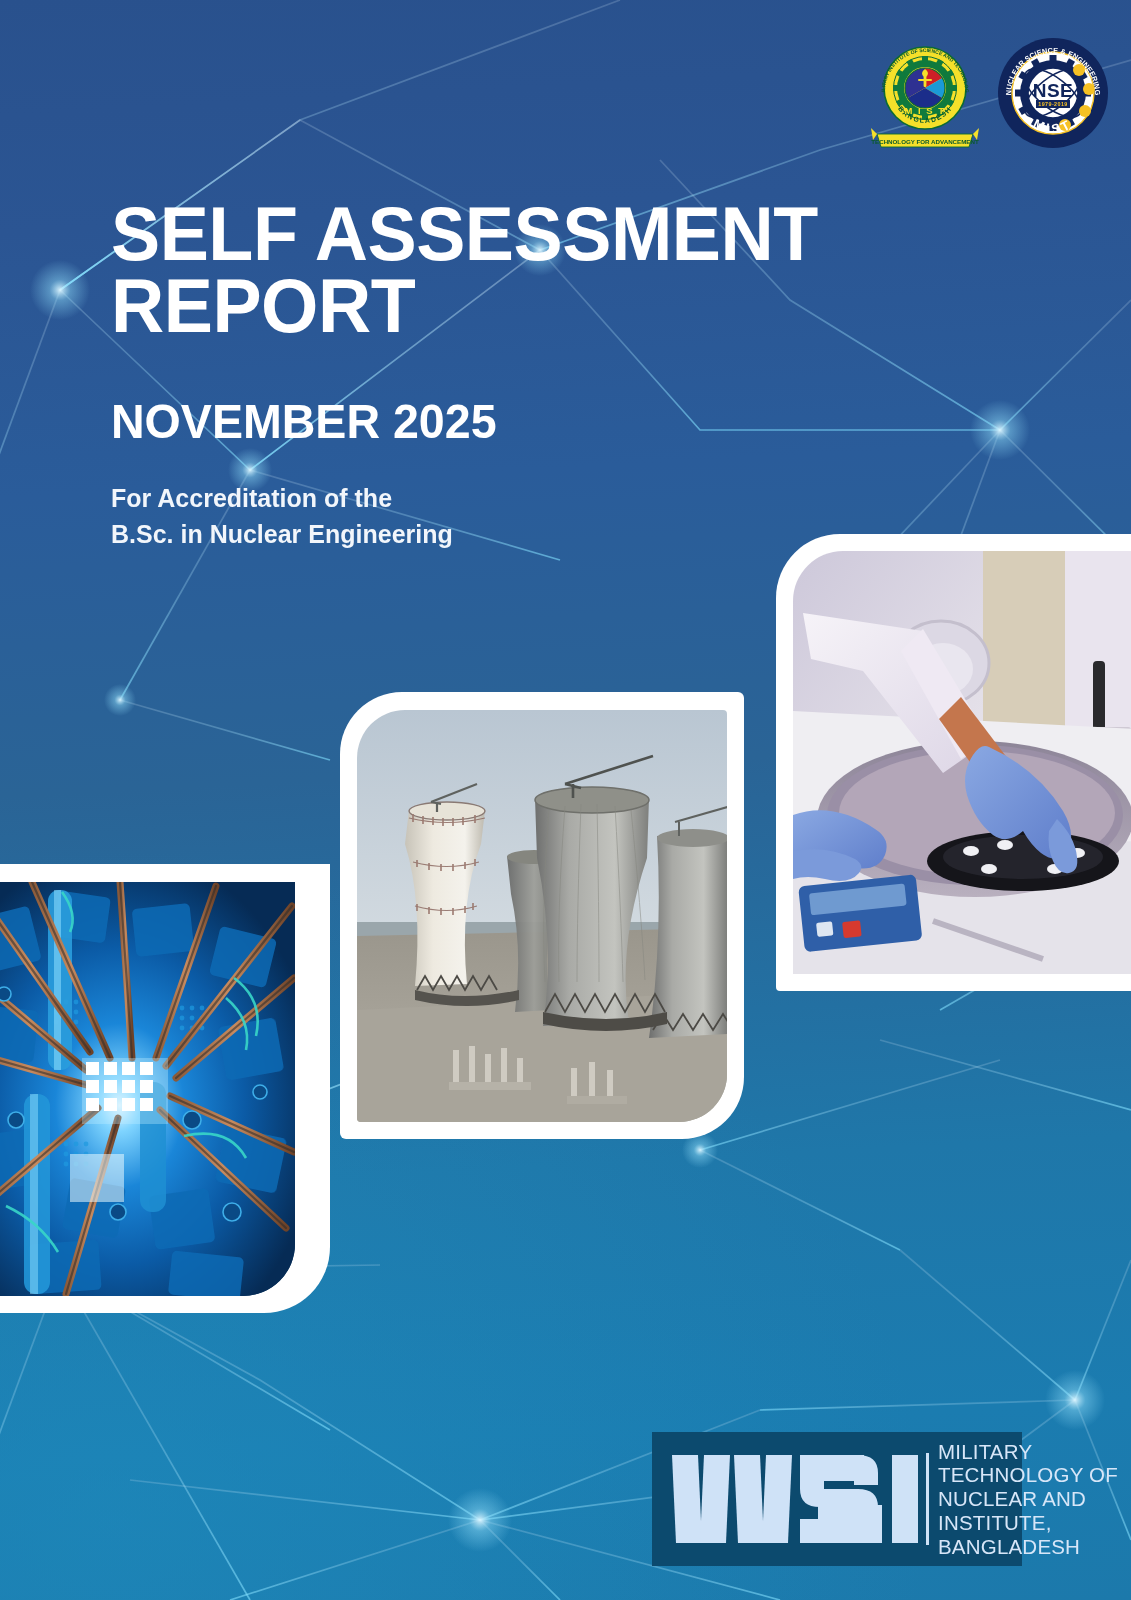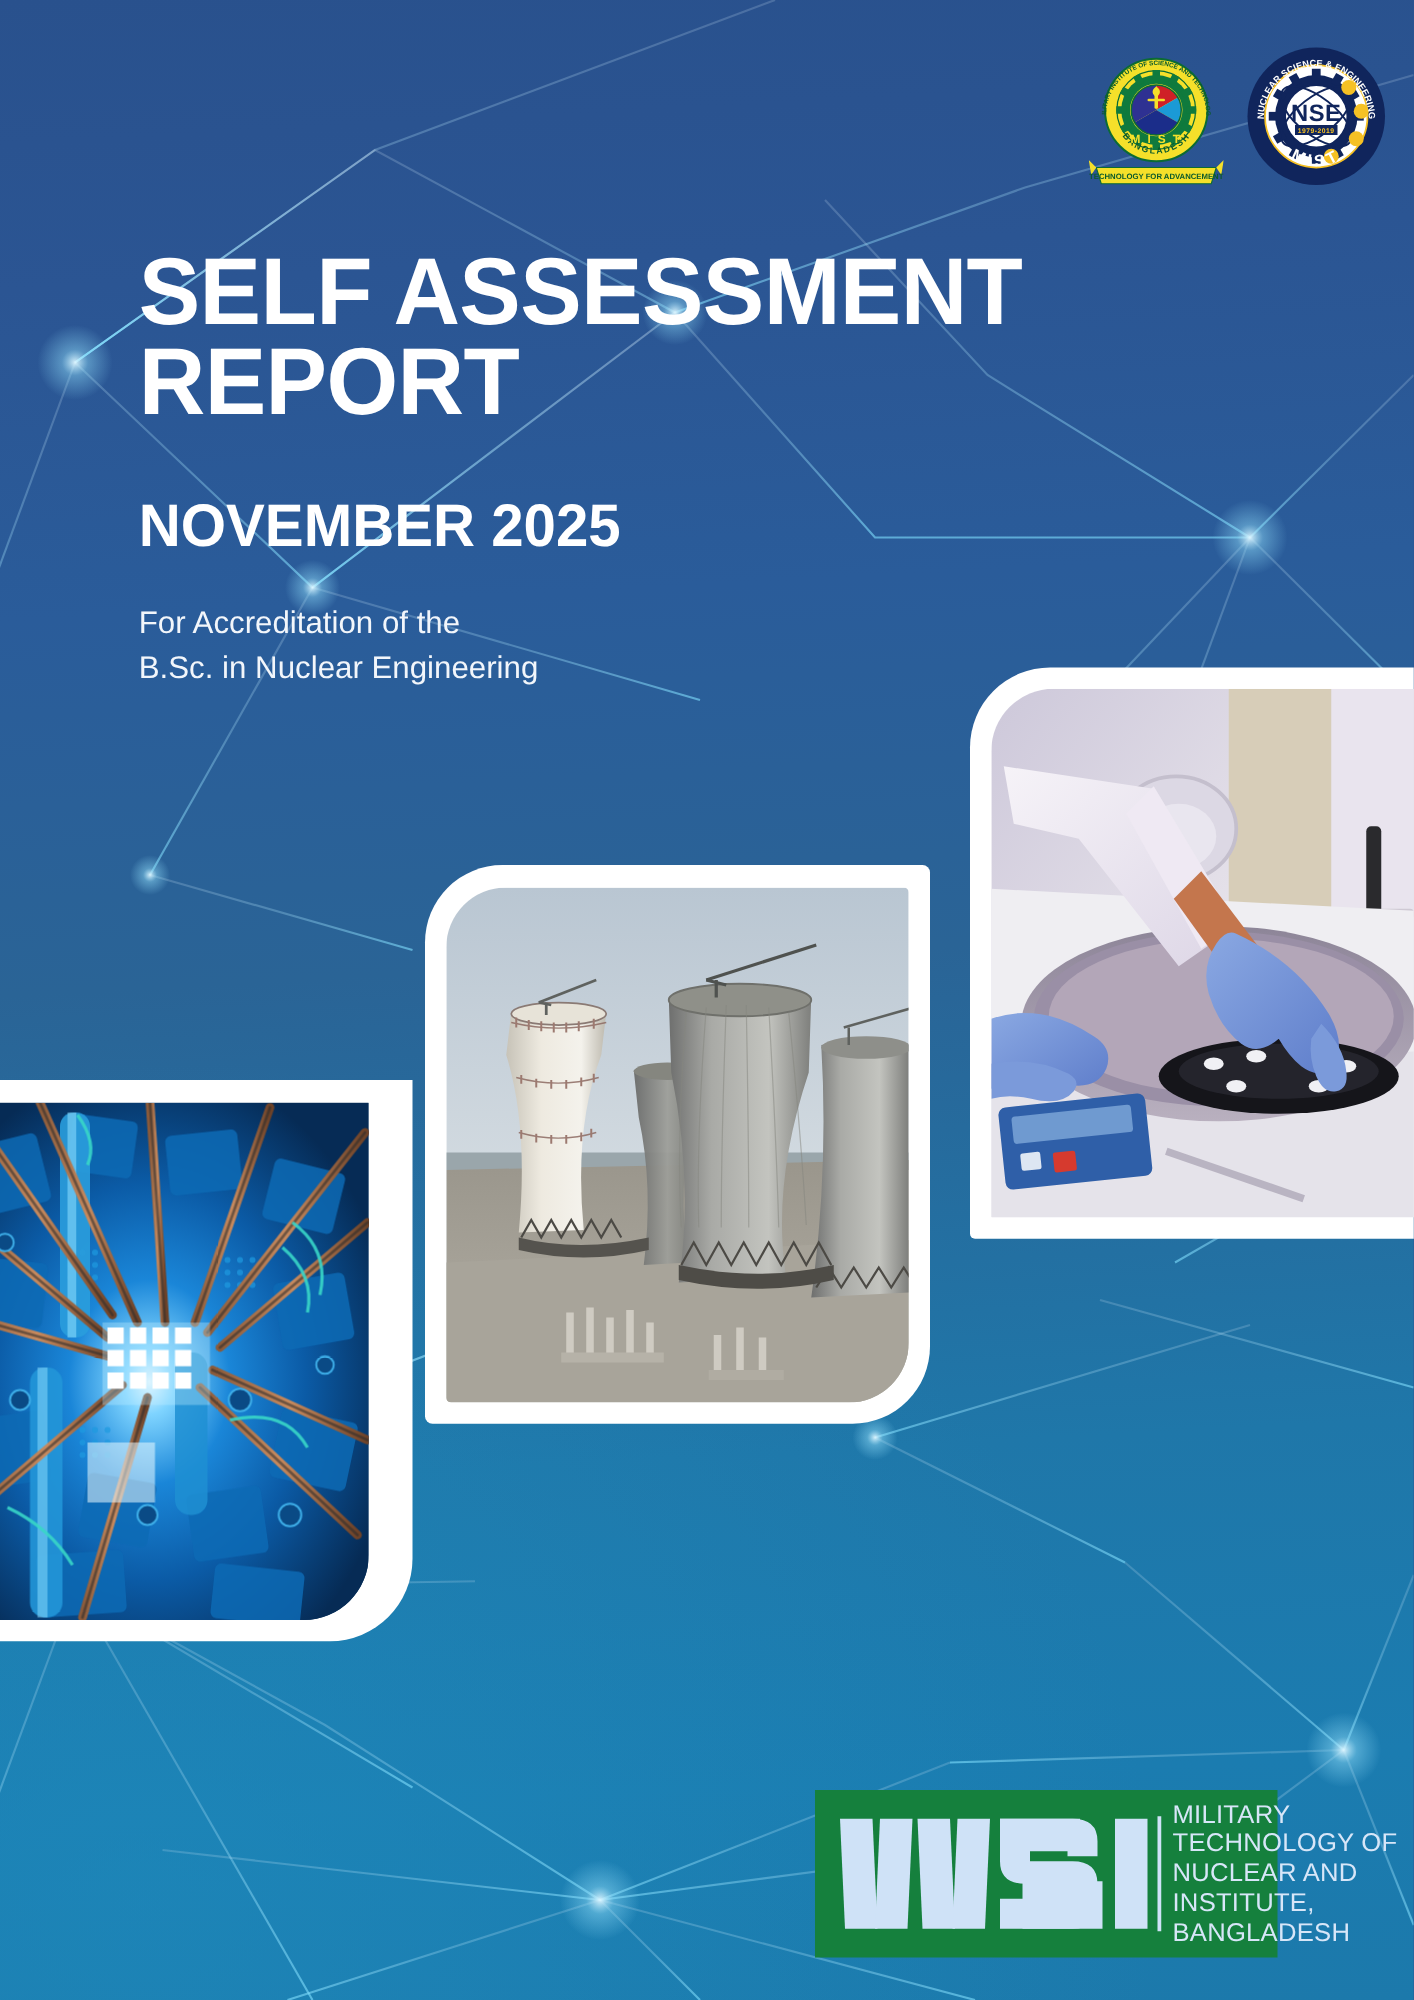--- a/index.html
+++ b/index.html
@@ -21,41 +21,41 @@
   .logo-row{position:absolute;top:34px;right:22px;display:flex;align-items:center;gap:18px;}
   .crest{width:108px;height:118px;position:relative;}
   .nse{width:112px;height:112px;position:relative;}
 
   
   .head{position:absolute;left:111px;top:198px;width:830px;}
   .t1{font-size:76px;line-height:.95;font-weight:bold;color:#ffffff;letter-spacing:-0.5px;
       font-family:"Liberation Sans",sans-serif;transform:scaleX(.97);transform-origin:left center;}
   .t2{margin-top:52px;font-size:48px;font-weight:bold;color:#ffffff;letter-spacing:0px;
       transform:scaleX(.97);transform-origin:left center;}
-  .sub{margin-top:32px;font-size:25px;line-height:1.42;color:#f2f6fb;font-weight:normal;}
+  .sub{margin-top:32px;font-size:25px;line-height:1.42;color:#f2f6fb;font-weight:bold;}
 
   
   .collage{position:absolute;inset:0;}
   .frame{position:absolute;background:#ffffff;}
   .photo{position:absolute;overflow:hidden;}
 
   
   .f-right{left:776px;top:534px;width:360px;height:457px;border-top-left-radius:64px;border-bottom-left-radius:4px;}
   .p-right{left:793px;top:551px;width:345px;height:423px;border-top-left-radius:50px;}
 
   
   .f-center{left:340px;top:692px;width:404px;height:447px;border-radius:62px 6px 62px 6px;}
   .p-center{left:357px;top:710px;width:370px;height:412px;border-radius:48px 4px 48px 4px;}
 
   
   .f-left{left:-30px;top:864px;width:360px;height:449px;border-bottom-right-radius:66px;}
   .p-left{left:-30px;top:882px;width:325px;height:414px;border-bottom-right-radius:52px;}
 
   
-  .wordmark{position:absolute;left:652px;top:1432px;width:370px;height:134px;background:#15803d;
+  .wordmark{position:absolute;left:652px;top:1432px;width:370px;height:134px;background:#0c4a6e;
             display:flex;align-items:center;}
   .wm-letters{width:258px;height:108px;margin-left:16px;flex:none;}
   .wm-bar{width:3px;height:92px;background:#cfe2f7;margin:0 9px 0 0;flex:none;}
   .wm-lines{color:#d7e6f8;font-size:20.5px;line-height:1.16;letter-spacing:.2px;}
   .wm-lines div{white-space:nowrap;}
 </style>
 </head>
 <body>
 
 <div id="page">

